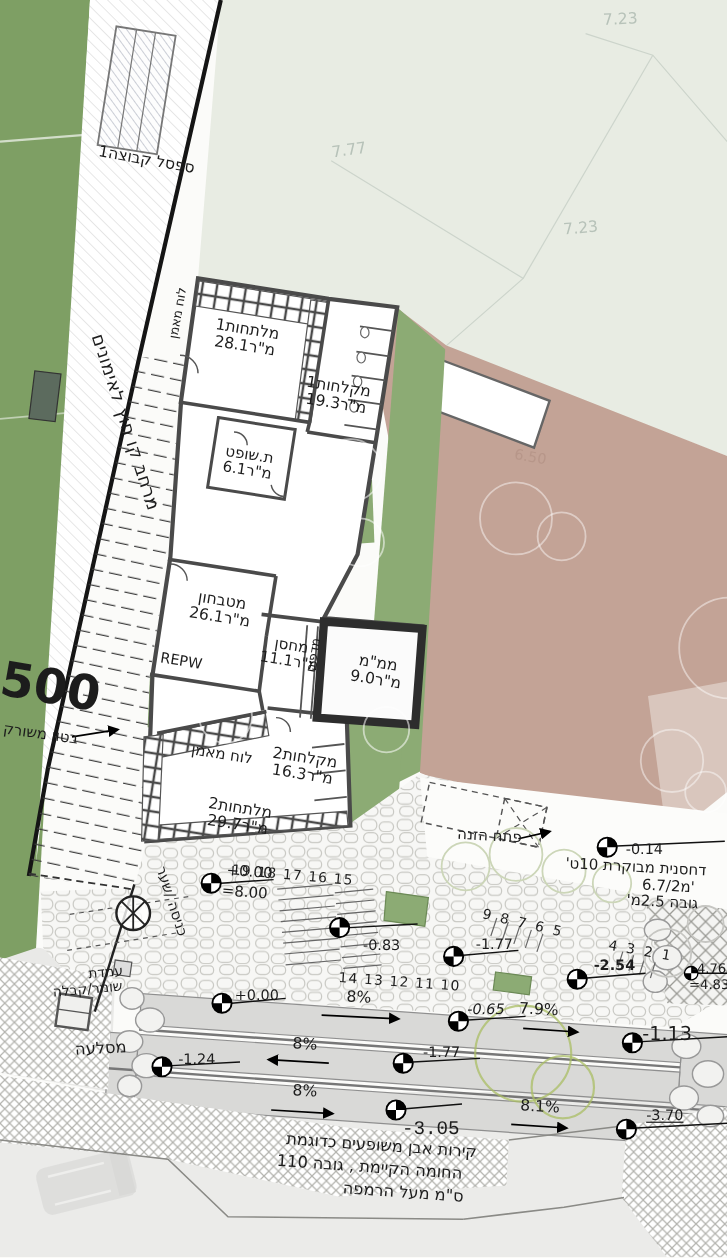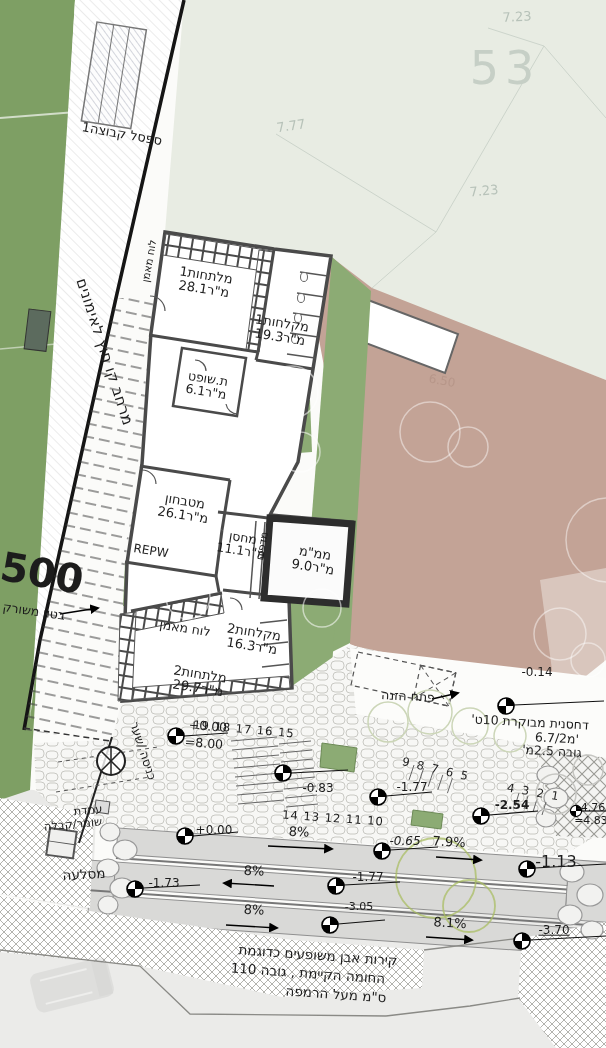--- a/index.html
+++ b/index.html
@@ -352,21 +352,20 @@
     <line x1="-30" y1="12" x2="18" y2="12" stroke="#fff" stroke-width="2"></line>
   </g>
 </svg>
 
 <div class="lb heb" style="left:122px;top:134px;font-size:13px;transform:translate(-50%,-50%) rotate(10deg);">ספסל קבוצה1</div>
 <div class="lb heb" style="left:104px;top:352px;font-size:15px;letter-spacing:.5px;transform:translate(-50%,-50%) rotate(72deg);">מרחב קו חוץ לאימונים</div>
 <div class="lb num" style="left:42px;top:573px;font-size:40px;font-weight:600;transform:translate(-50%,-50%) rotate(10deg);">500</div>
 <div class="lb heb" style="left:34px;top:611px;font-size:12.5px;transform:translate(-50%,-50%) rotate(8deg);">בטון משורק</div>
 
 <div class="lb num faint" style="left:517px;top:17px;font-size:13px;transform:translate(-50%,-50%) rotate(-3deg);">7.23</div>
-<div class="lb num" style="left:505px;top:68px;font-size:46px;color:#c6cfc6;letter-spacing:6px;transform:translate(-50%,-50%);">53</div>
 <div class="lb num faint" style="left:291px;top:126px;font-size:13px;transform:translate(-50%,-50%) rotate(-8deg);">7.77</div>
 <div class="lb num faint" style="left:484px;top:191px;font-size:13px;transform:translate(-50%,-50%) rotate(-5deg);">7.23</div>
 <div class="lb num" style="left:442px;top:381px;font-size:12px;color:rgba(173,140,128,.55);transform:translate(-50%,-50%) rotate(10deg);">6.50</div>
 
 <div class="lb room" style="left:205px;top:282px;transform:translate(-50%,-50%) rotate(9deg);">
   <span class="rn">מלתחות1</span>
   <span class="ra">28.1מ"ר</span>
 </div>
 <div class="lb room" style="left:281px;top:330px;transform:translate(-50%,-50%) rotate(9deg);">
   <span class="rn">מקלחות1</span>
@@ -399,21 +398,21 @@
 
 <div class="lb heb" style="left:149px;top:261px;font-size:10.5px;transform:translate(-50%,-50%) rotate(-80deg);">לוח מאמן</div>
 <div class="lb heb" style="left:185px;top:628px;font-size:12.5px;transform:translate(-50%,-50%) rotate(9deg);">לוח מאמן</div>
 <div class="lb heb" style="left:262px;top:546px;font-size:10.5px;transform:translate(-50%,-50%) rotate(-80deg);">מדפים</div>
 <div class="lb num" style="left:151px;top:551px;font-size:12px;transform:translate(-50%,-50%) rotate(9deg);">REPW</div>
 
 <div class="lb heb" style="left:408px;top:696px;font-size:12.5px;transform:translate(-50%,-50%) rotate(3deg);">פתח הזנה</div>
 <div class="lb heb" style="left:530px;top:722px;font-size:12.5px;transform:translate(-50%,-50%) rotate(3deg);">דחסנית מבוקרת 10ט'</div>
 <div class="lb num" style="left:557px;top:738px;font-size:12.5px;transform:translate(-50%,-50%) rotate(3deg);">6.7/2מ'</div>
 <div class="lb heb" style="left:552px;top:751px;font-size:12.5px;transform:translate(-50%,-50%) rotate(3deg);">גובה 2.5מ'</div>
-<div class="lb num" style="left:537px;top:672px;font-size:12px;transform:translate(-50%,-50%);">-0.14</div>
+<div class="lb num" style="left:537px;top:708px;font-size:12px;transform:translate(-50%,-50%);">-0.14</div>
 
 <div class="lb heb" style="left:143px;top:751px;font-size:12px;transform:translate(-50%,-50%) rotate(72deg);">כניסה /שער</div>
 <div class="lb heb" style="left:88px;top:810px;font-size:11.5px;transform:translate(-50%,-50%) rotate(-5deg);">עמדת</div>
 <div class="lb heb" style="left:73px;top:824px;font-size:11.5px;transform:translate(-50%,-50%) rotate(-5deg);">שומר/קבלה</div>
 <div class="lb heb" style="left:84px;top:874px;font-size:13.5px;transform:translate(-50%,-50%) rotate(-3deg);">מסלעה</div>
 <div class="lb num" style="left:208px;top:726px;font-size:12.5px;transform:translate(-50%,-50%) rotate(4deg);">+0.00</div>
 <div class="lb num" style="left:204px;top:743px;font-size:12.5px;transform:translate(-50%,-50%) rotate(4deg);">=8.00</div>
 
 <div class="lb num small" style="left:244px;top:729px;letter-spacing:1px;transform:translate(-50%,-50%) rotate(5deg);">19 18 17 16 15</div>
 <div class="lb num small" style="left:333px;top:818px;letter-spacing:1px;transform:translate(-50%,-50%) rotate(4deg);">14 13 12 11 10</div>
@@ -421,23 +420,23 @@
 <div class="lb num small" style="left:534px;top:792px;letter-spacing:2px;transform:translate(-50%,-50%) rotate(10deg);">4 3 2 1</div>
 
 <div class="lb num" style="left:318px;top:766px;font-size:12px;transform:translate(-50%,-50%);margin-top:22px;">-0.83</div>
 <div class="lb num" style="left:412px;top:787px;font-size:12px;transform:translate(-50%,-50%);">-1.77</div>
 <div class="lb num" style="left:512px;top:805px;font-size:12px;transform:translate(-50%,-50%);font-weight:bold;">-2.54</div>
 <div class="lb num" style="left:591px;top:808px;font-size:11px;transform:translate(-50%,-50%);">-4.76</div>
 <div class="lb num" style="left:591px;top:821px;font-size:11px;transform:translate(-50%,-50%);">=4.83</div>
 <div class="lb num" style="left:214px;top:830px;font-size:12px;transform:translate(-50%,-50%);">+0.00</div>
 <div class="lb num" style="left:405px;top:841px;font-size:12px;transform:translate(-50%,-50%);font-style:italic;">-0.65</div>
 <div class="lb num" style="left:556px;top:862px;font-size:16px;transform:translate(-50%,-50%);">-1.13</div>
-<div class="lb num" style="left:164px;top:883px;font-size:12px;transform:translate(-50%,-50%);">-1.73</div>
+<div class="lb num" style="left:164px;top:883px;font-size:12px;transform:translate(-50%,-50%);">-1.24</div>
 <div class="lb num" style="left:368px;top:877px;font-size:12px;transform:translate(-50%,-50%);">-1.77</div>
-<div class="lb num" style="left:359px;top:907px;font-size:11px;transform:translate(-50%,-50%);">-3.05</div>
+<div class="lb num" style="left:359px;top:941px;font-size:16px;transform:translate(-50%,-50%);font-family:Liberation Mono, monospace;">-3.05</div>
 <div class="lb num" style="left:554px;top:930px;font-size:12px;transform:translate(-50%,-50%);text-decoration:underline;">-3.70</div>
 
 <div class="lb num" style="left:299px;top:832px;font-size:13px;transform:translate(-50%,-50%) rotate(3deg);">8%</div>
 <div class="lb num" style="left:449px;top:842px;font-size:13px;transform:translate(-50%,-50%) rotate(3deg);">7.9%</div>
 <div class="lb num" style="left:254px;top:871px;font-size:13px;transform:translate(-50%,-50%) rotate(3deg);">8%</div>
 <div class="lb num" style="left:254px;top:910px;font-size:13px;transform:translate(-50%,-50%) rotate(3deg);">8%</div>
 <div class="lb num" style="left:450px;top:923px;font-size:13px;transform:translate(-50%,-50%) rotate(3deg);">8.1%</div>
 
 <div class="lb heb" style="left:318px;top:955px;font-size:13.5px;transform:translate(-50%,-50%) rotate(4deg);">קירות אבן משופעים כדוגמת</div>
 <div class="lb heb" style="left:308px;top:973px;font-size:13.5px;transform:translate(-50%,-50%) rotate(4deg);">החומה הקיימת , גובה 110</div>

